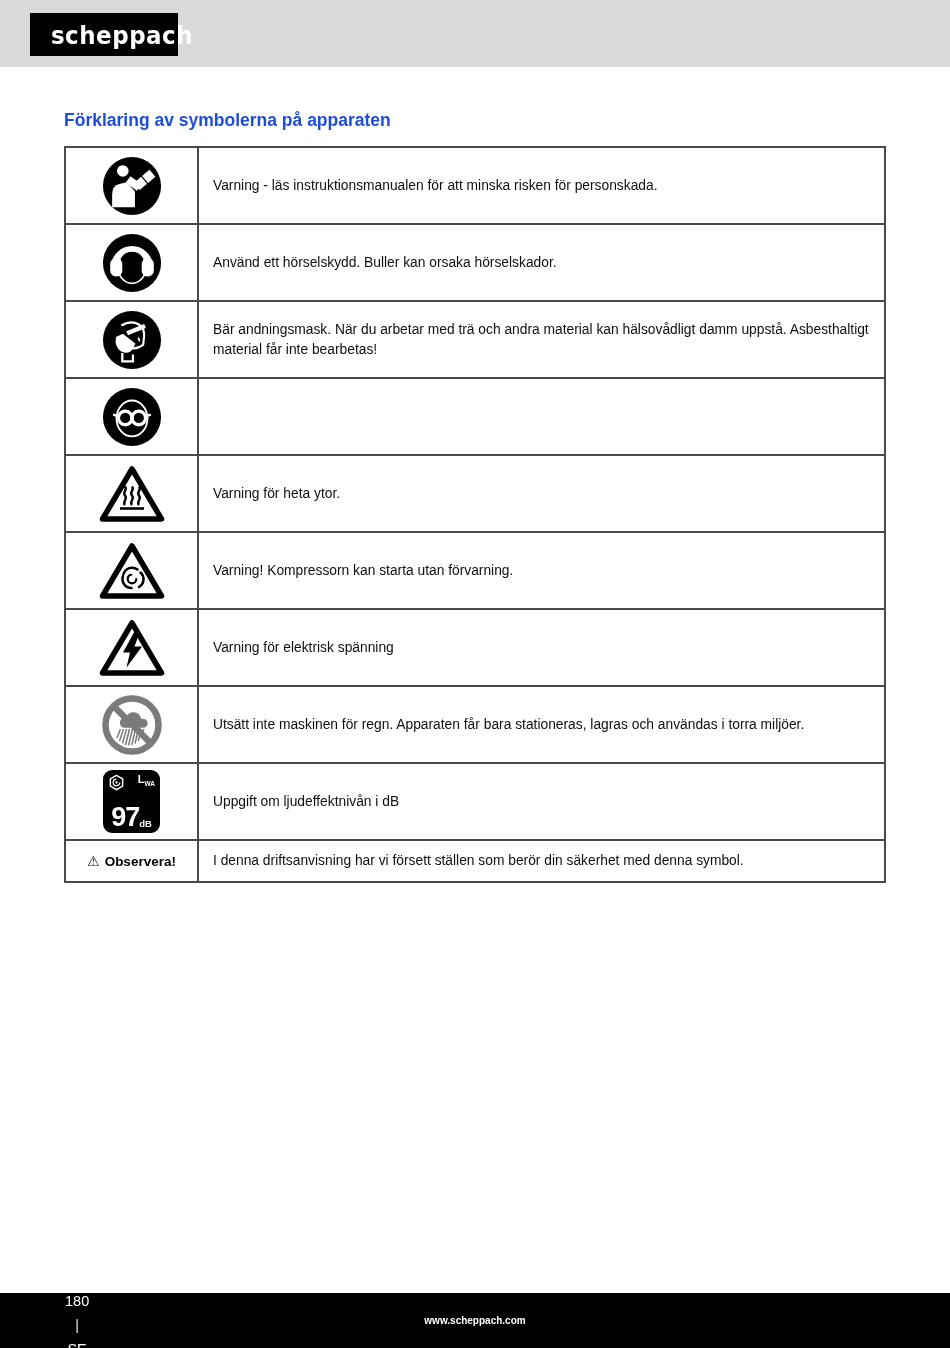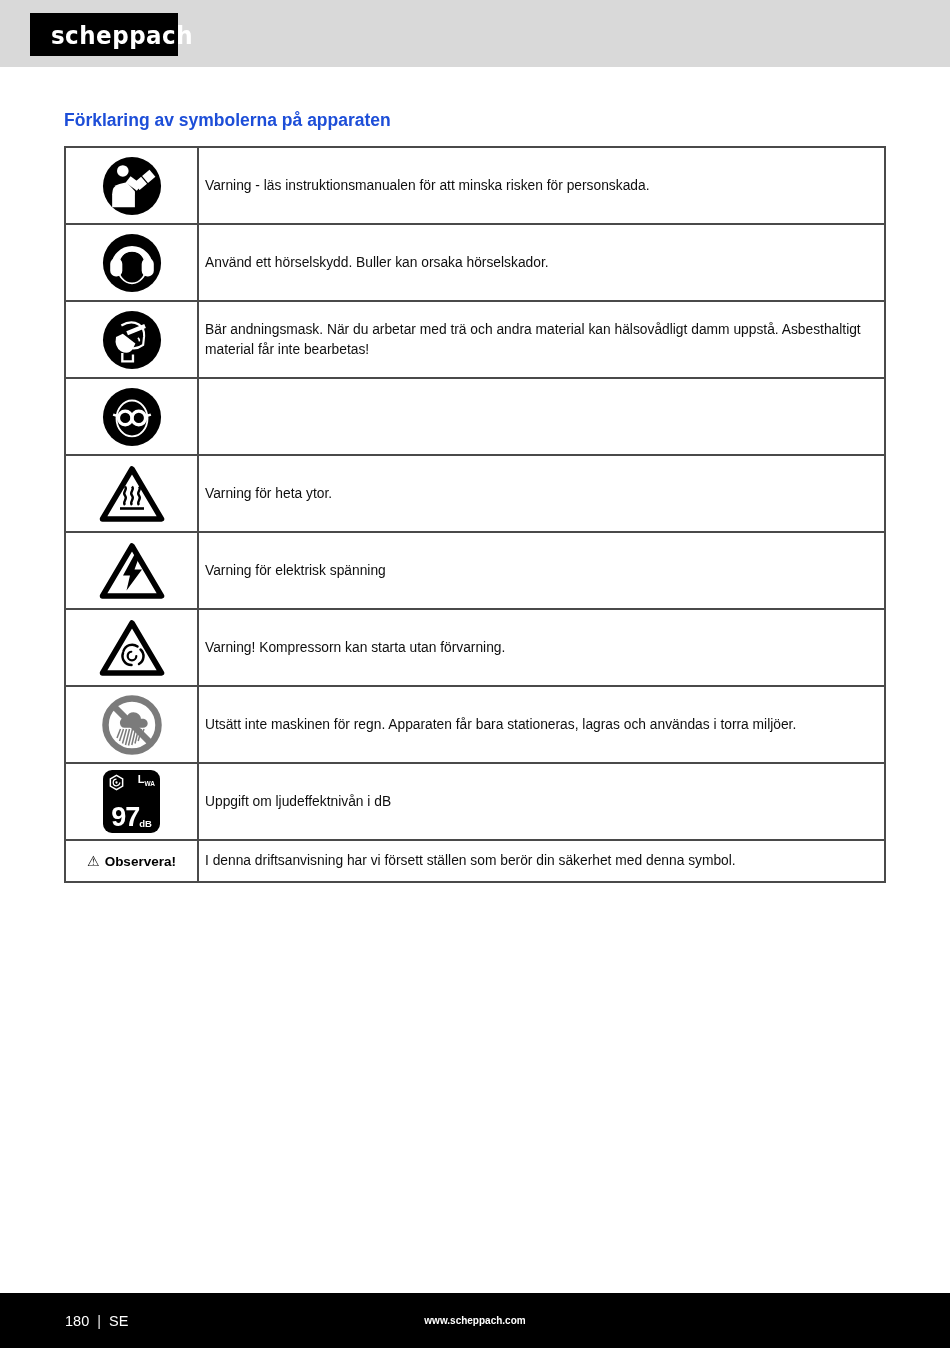--- a/index.html
+++ b/index.html
@@ -16,21 +16,21 @@
   
   .page-title{position:absolute;left:64px;top:98px;font-size:17.5px;font-weight:bold;color:#1d4ed8;}
 
   
   .symbol-table{position:absolute;left:64px;top:146px;width:822px;border:2px solid #4a4a4a;
                 box-sizing:border-box;}
   .t-row{display:flex;border-bottom:2px solid #4a4a4a;min-height:75px;}
   .t-row:last-child{border-bottom:none;min-height:40px;}
   .cell-icon{flex:0 0 133px;border-right:2px solid #4a4a4a;display:flex;align-items:center;
              justify-content:center;padding:4px 0;box-sizing:border-box;}
-  .cell-text{flex:1;display:flex;align-items:center;padding:8px 6px;font-size:13.8px;
+  .cell-text{flex:1;display:flex;align-items:center;padding:8px 14px;font-size:13.8px;
              line-height:19.5px;color:#0f0f0f;box-sizing:border-box;}
 
   .sym{display:block;}
 
   
   .noise-icon{width:57px;height:63px;background:#000;border-radius:9px;color:#fff;
               box-sizing:border-box;padding:4px 5px 3px 5px;display:flex;flex-direction:column;
               justify-content:space-between;}
   .noise-top{display:flex;justify-content:space-between;align-items:flex-start;}
   .noise-lwa{font-size:11px;font-weight:bold;line-height:10px;}
@@ -39,21 +39,21 @@
   .noise-value{font-size:27px;font-weight:bold;line-height:25px;letter-spacing:-1px;}
   .noise-unit{font-size:9.5px;font-weight:bold;margin-left:0;margin-bottom:1px;}
 
   
   .obs-label{display:flex;align-items:center;gap:5px;font-size:13.5px;font-weight:bold;color:#000;}
   .warn-glyph{font-size:14px;font-weight:normal;}
 
   
   .footer-bar{position:absolute;left:0;top:1293px;width:950px;height:55px;background:#000;}
   .footer-left{position:absolute;left:65px;top:0;height:55px;display:flex;align-items:center;
-               gap:8px;color:#fff;font-size:14.5px;}
+               gap:8px;color:#fff;font-size:14.5px;flex-direction:column;}
   .footer-sep{opacity:.9;}
   .footer-center{position:absolute;left:0;top:0;width:100%;height:55px;display:flex;
                  align-items:center;justify-content:center;color:#ffffff;font-weight:bold;
                  font-size:10px;}
 </style>
 </head>
 <body>
 
 <div id="page">
 
@@ -142,42 +142,42 @@
       </div>
       <div class="cell-text">
         <span>Varning för heta ytor.</span>
       </div>
     </div>
 
     <div class="t-row">
       <div class="cell-icon">
         <svg class="sym" width="66" height="60" viewBox="0 0 66 60">
           <path d="M33 5 L62.5 55 H3.5 Z" fill="none" stroke="#000" stroke-width="5.5" stroke-linejoin="round"></path>
-          <path d="M35.5 13.5 L24 34.5 h7 L27.5 49.5 L43 28.5 h-7.5 L41 13.5 Z" fill="#000"></path>
-        </svg>
-      </div>
-      <div class="cell-text">
-        <span>Varning för elektrisk spänning</span>
-      </div>
-    </div>
-
-    <div class="t-row">
-      <div class="cell-icon">
-        <svg class="sym" width="66" height="60" viewBox="0 0 66 60">
-          <path d="M33 5 L62.5 55 H3.5 Z" fill="none" stroke="#000" stroke-width="5.5" stroke-linejoin="round"></path>
           <g fill="none" stroke="#000" stroke-width="2.5" stroke-linecap="round">
             <path d="M24.5 33 a9 9 0 0 1 14-4.5"></path>
             <path d="M41.5 31.5 a9 9 0 0 1 -1.5 14.5"></path>
             <path d="M32.5 47 a9 9 0 0 1 -8.5-12"></path>
             <circle cx="33" cy="38" r="4.3" stroke-width="2.2" stroke-dasharray="19 8"></circle>
           </g>
         </svg>
       </div>
       <div class="cell-text">
         <span>Varning! Kompressorn kan starta utan förvarning.</span>
+      </div>
+    </div>
+
+    <div class="t-row">
+      <div class="cell-icon">
+        <svg class="sym" width="66" height="60" viewBox="0 0 66 60">
+          <path d="M33 5 L62.5 55 H3.5 Z" fill="none" stroke="#000" stroke-width="5.5" stroke-linejoin="round"></path>
+          <path d="M35.5 13.5 L24 34.5 h7 L27.5 49.5 L43 28.5 h-7.5 L41 13.5 Z" fill="#000"></path>
+        </svg>
+      </div>
+      <div class="cell-text">
+        <span>Varning för elektrisk spänning</span>
       </div>
     </div>
 
     <div class="t-row">
       <div class="cell-icon">
         <svg class="sym" width="64" height="64" viewBox="0 0 64 64">
           <path d="M20 30.5 c-0.5-4 2.8-6.8 6.5-6.3 c1.2-4 5.8-6 9.8-4.4 c3.2 1.3 4.6 3.8 4.6 6 c4-0.6 6.8 1.5 6.8 4.7 c0 2.6-2 4.2-4.8 4.2 h-18.5 c-2.6 0-4.1-1.8-4.4-4.2 z" fill="#7b7b7b"></path>
           <g stroke="#7b7b7b" stroke-width="1.5">
             <line x1="20.5" y1="36" x2="17" y2="45"></line>
             <line x1="23.5" y1="36" x2="19.5" y2="48"></line>

